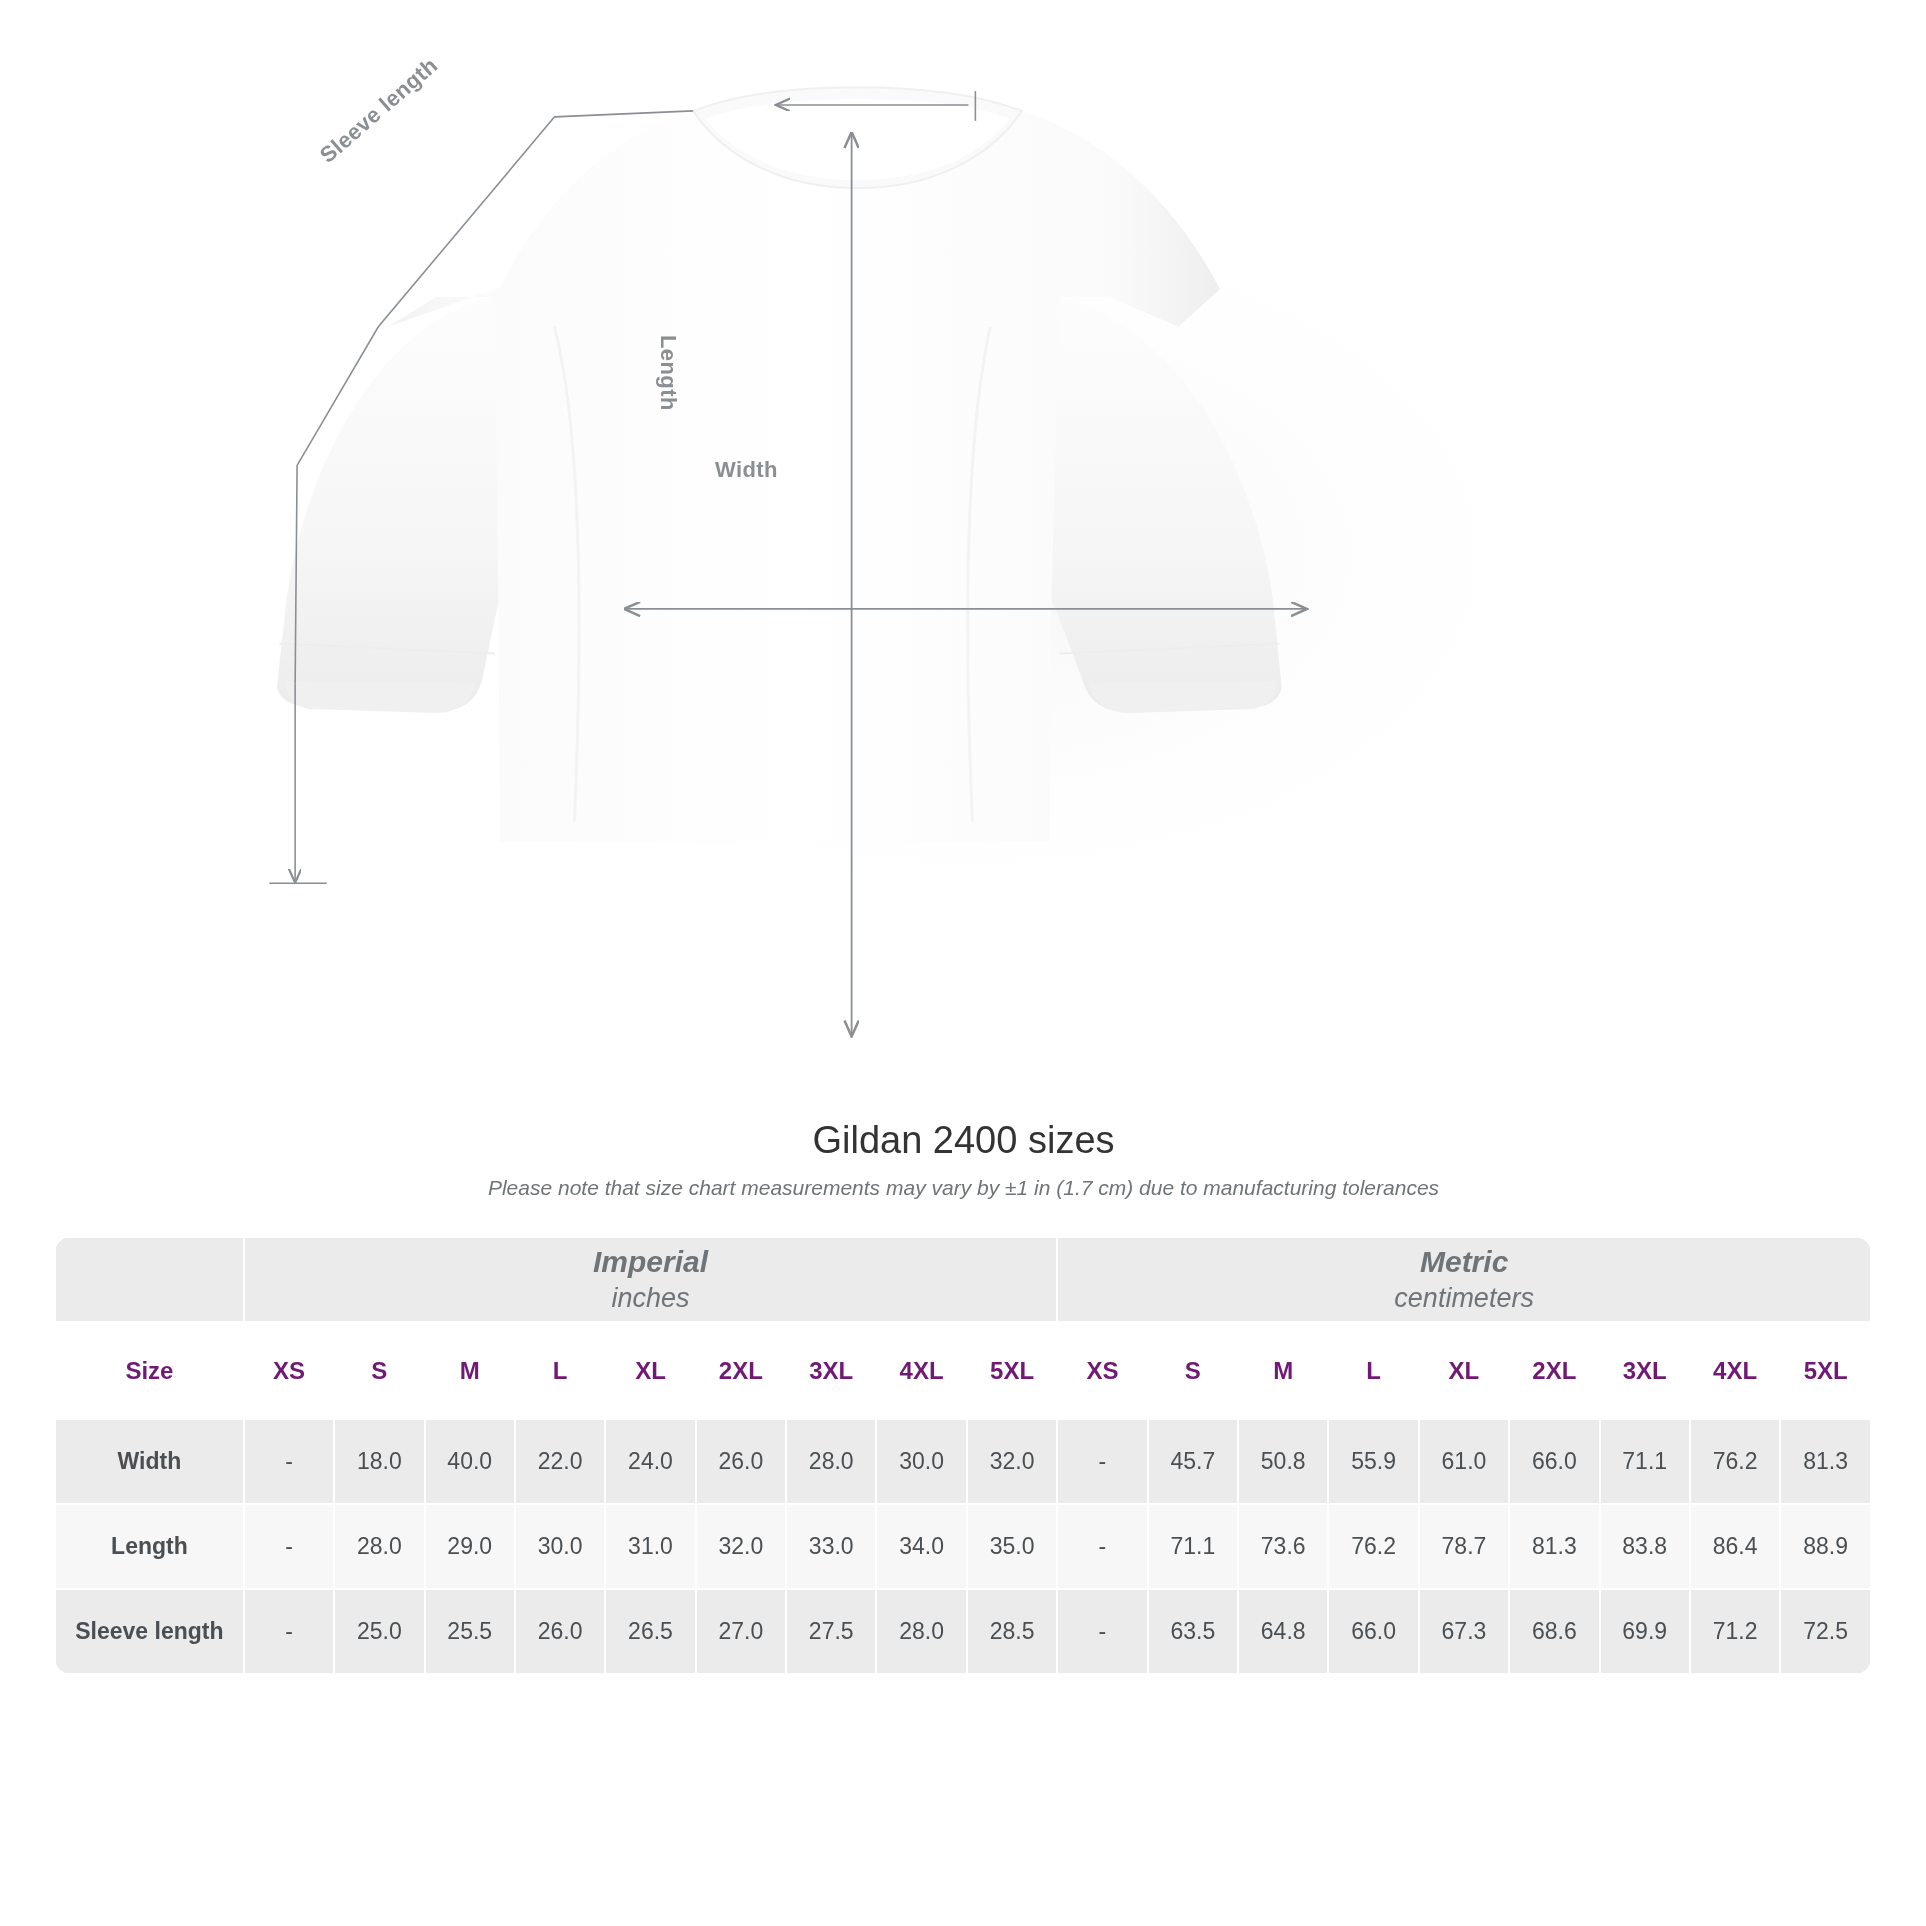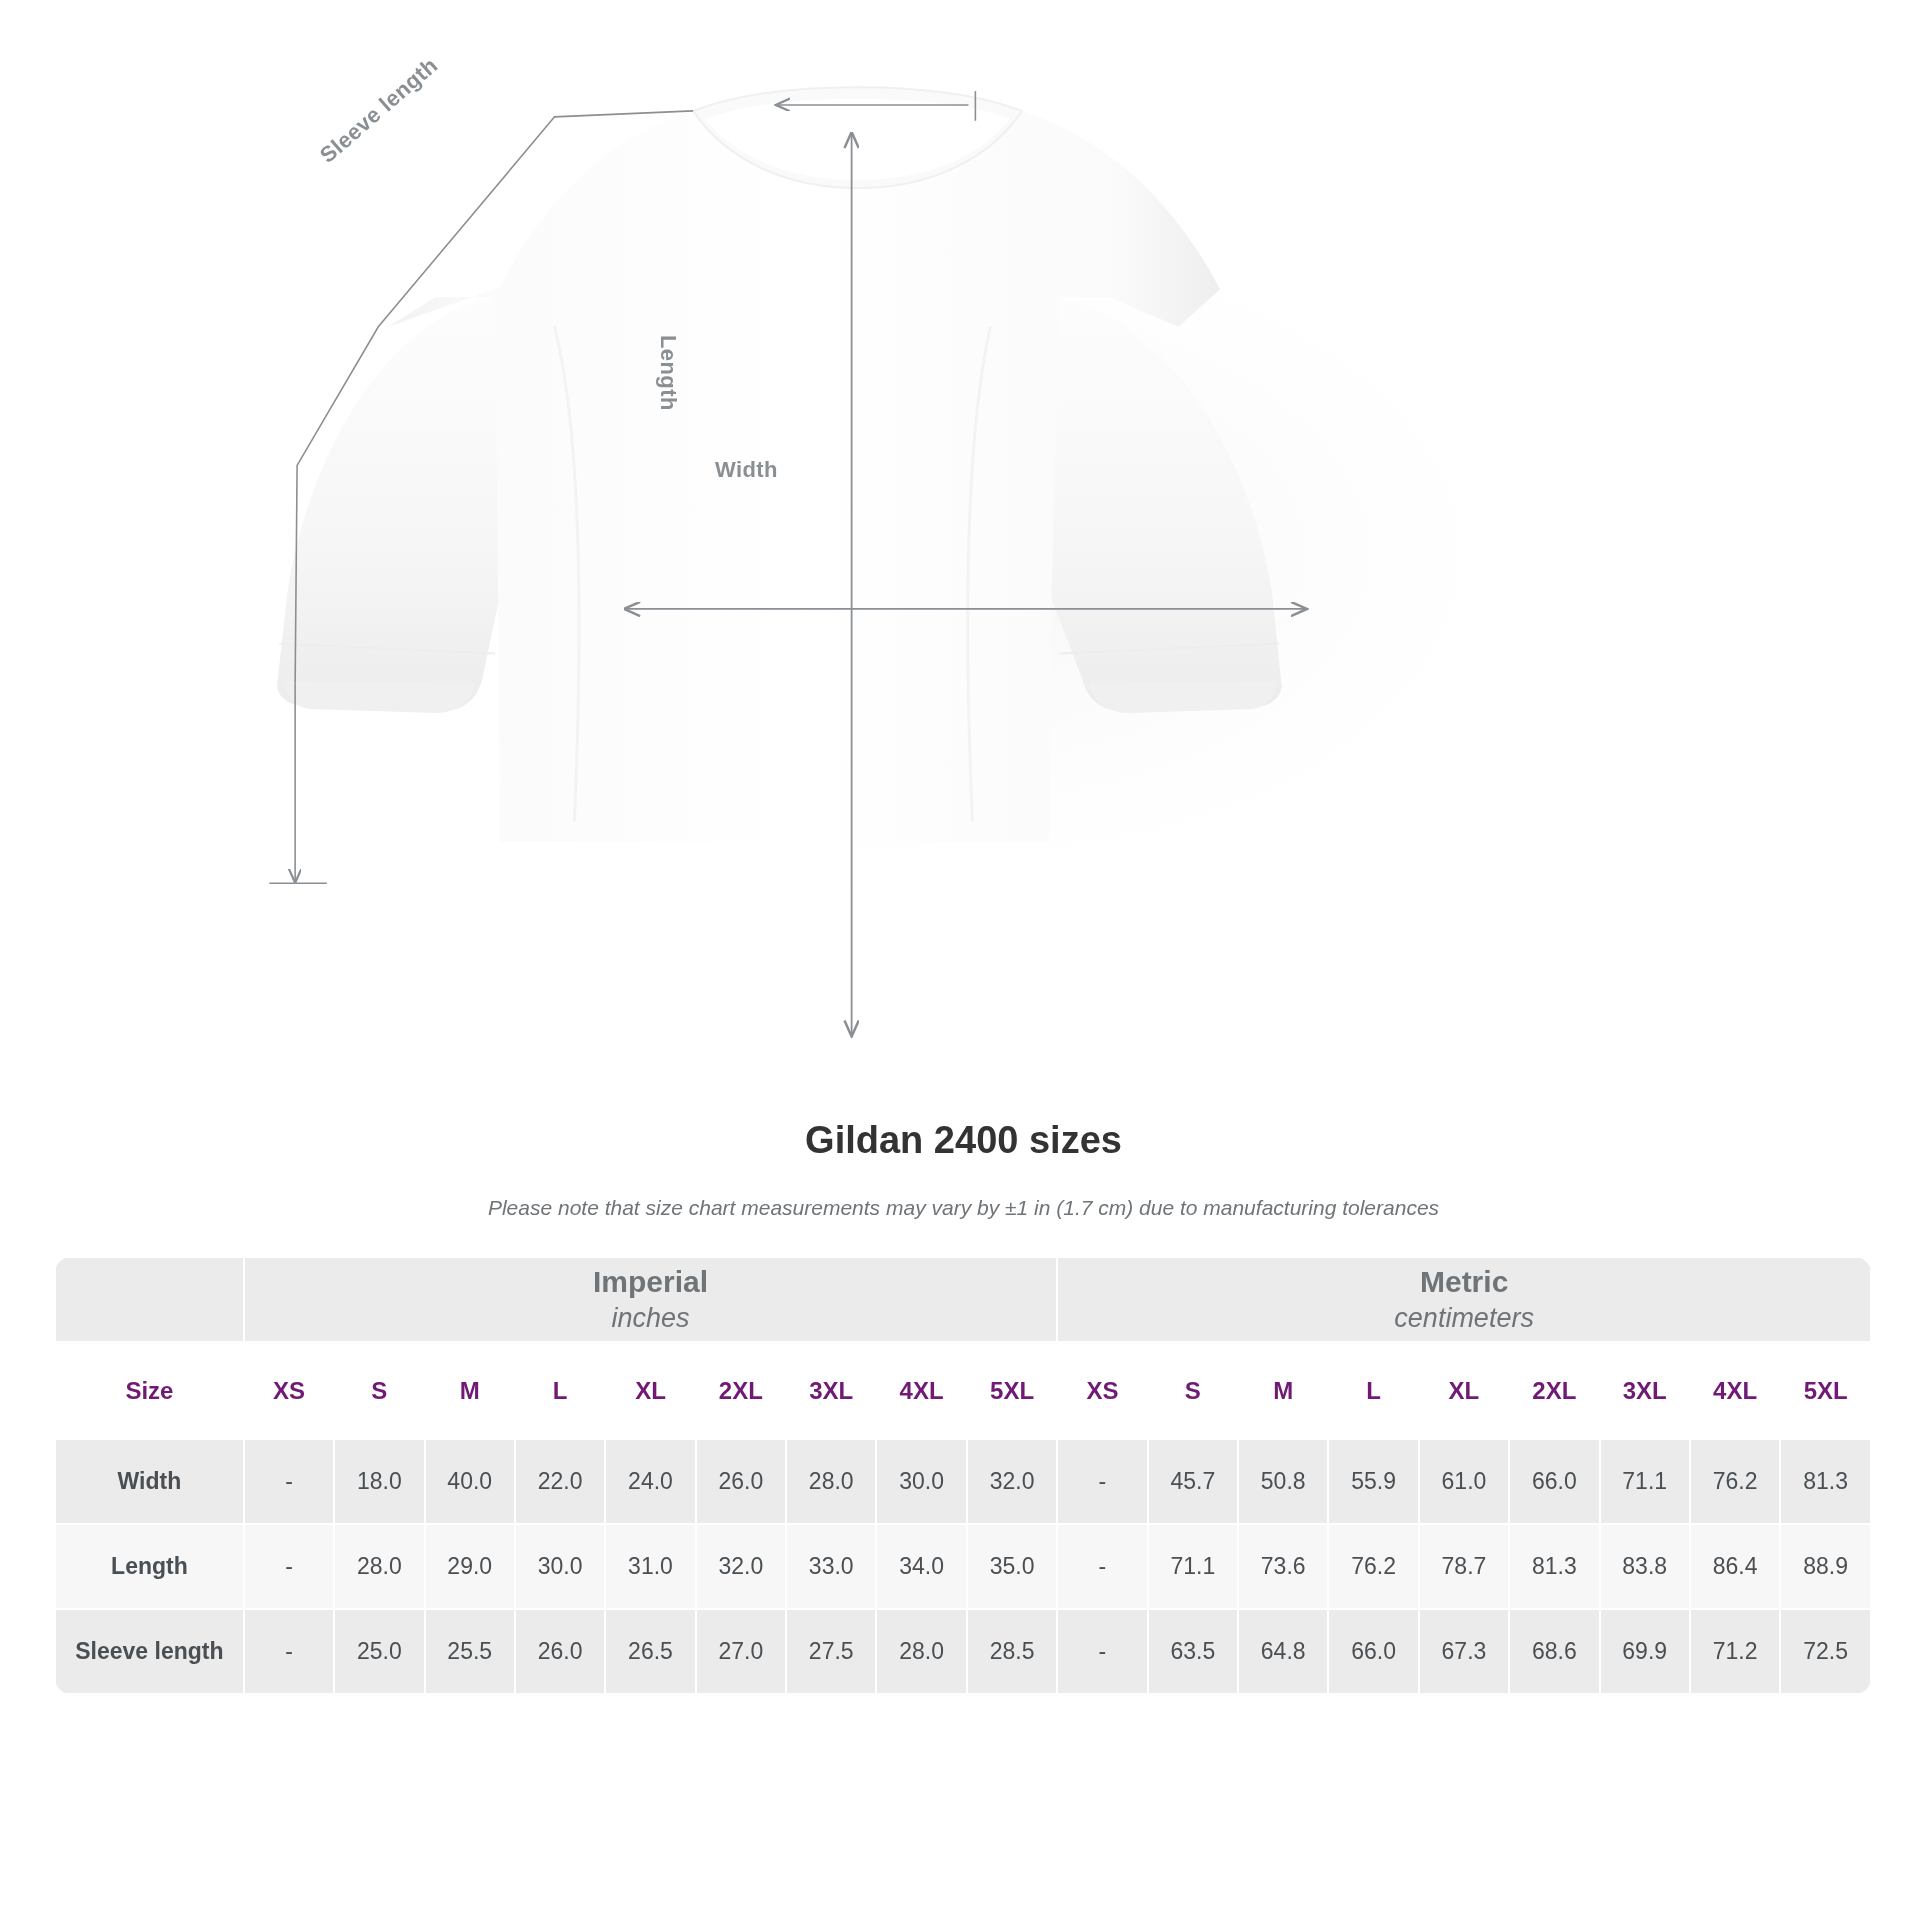--- a/index.html
+++ b/index.html
@@ -53,23 +53,23 @@
     white-space: nowrap;
   }
 
   
   .title-block {
     text-align: center;
     margin-top: 10px;
   }
   .chart-title {
     font-size: 38px;
-    font-weight: bold;
+    font-weight: normal;
     color: #333333;
-    margin: 0 0 34px 0;
+    margin: 0 0 14px 0;
   }
   .chart-note {
     font-size: 21px;
     font-style: italic;
     color: #6f7478;
     margin: 0;
   }
 
   
   .table-wrap {
@@ -89,20 +89,21 @@
     height: 83px;
   }
   .unit-head {
     background: #ebebeb;
     height: 125px;
     vertical-align: middle;
   }
   .unit-head .unit-name {
     font-size: 30px;
     font-weight: bold;
+    font-style: italic;
     color: #6f7478;
     line-height: 1.25;
   }
   .unit-head .unit-sub {
     font-size: 27px;
     font-style: italic;
     color: #6f7478;
     line-height: 1.35;
   }
   .corner-cell {

